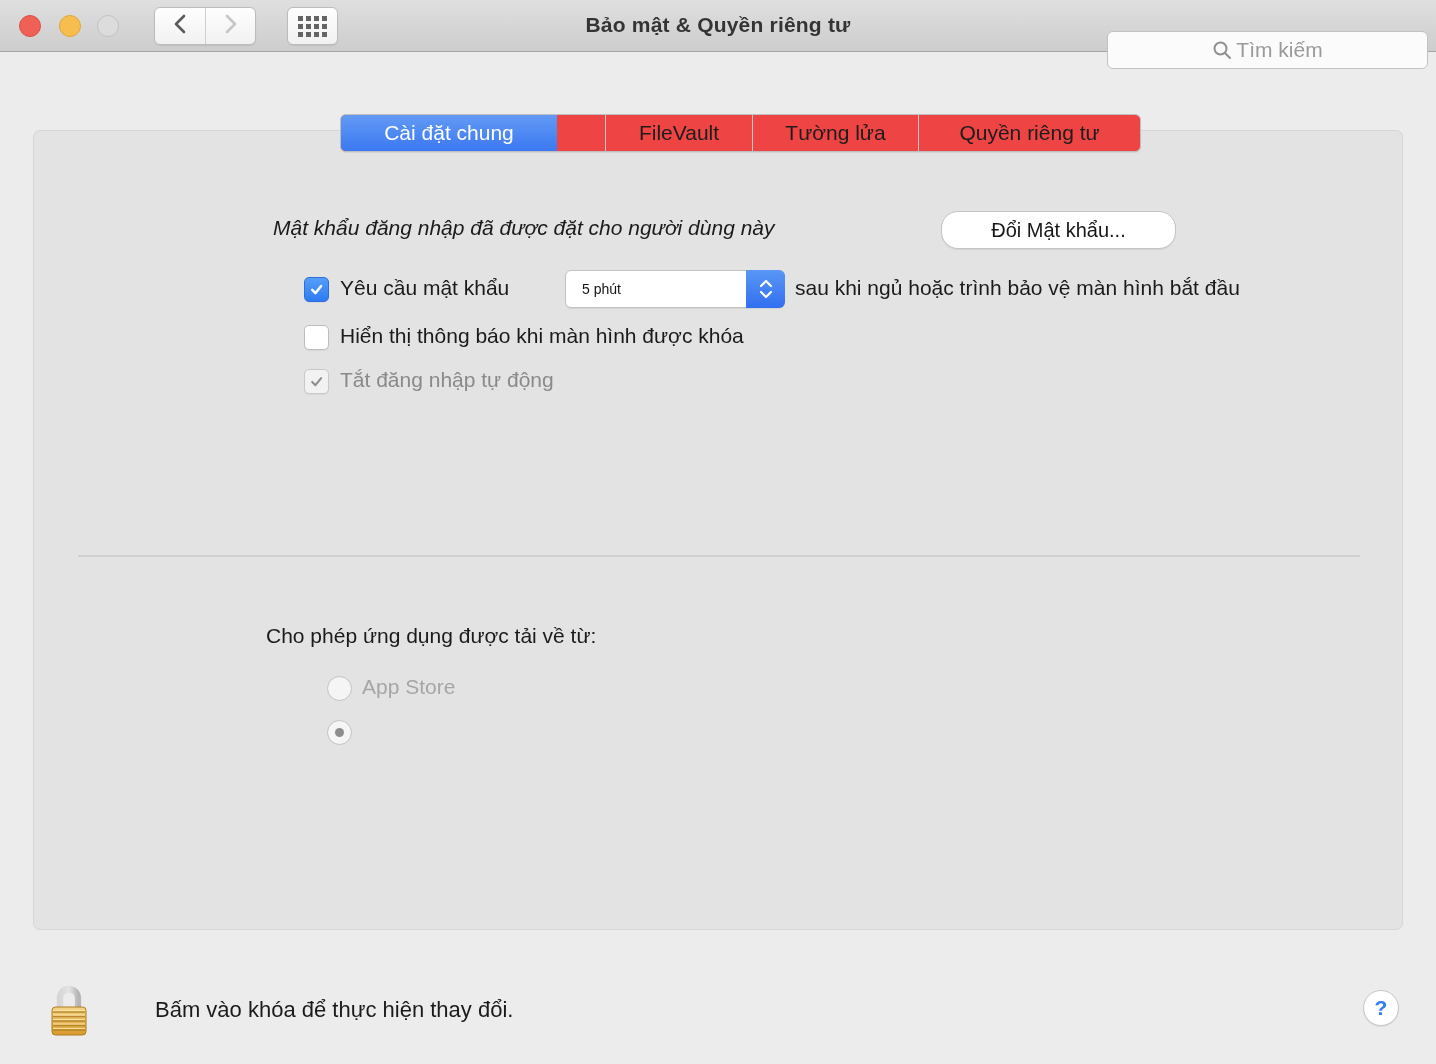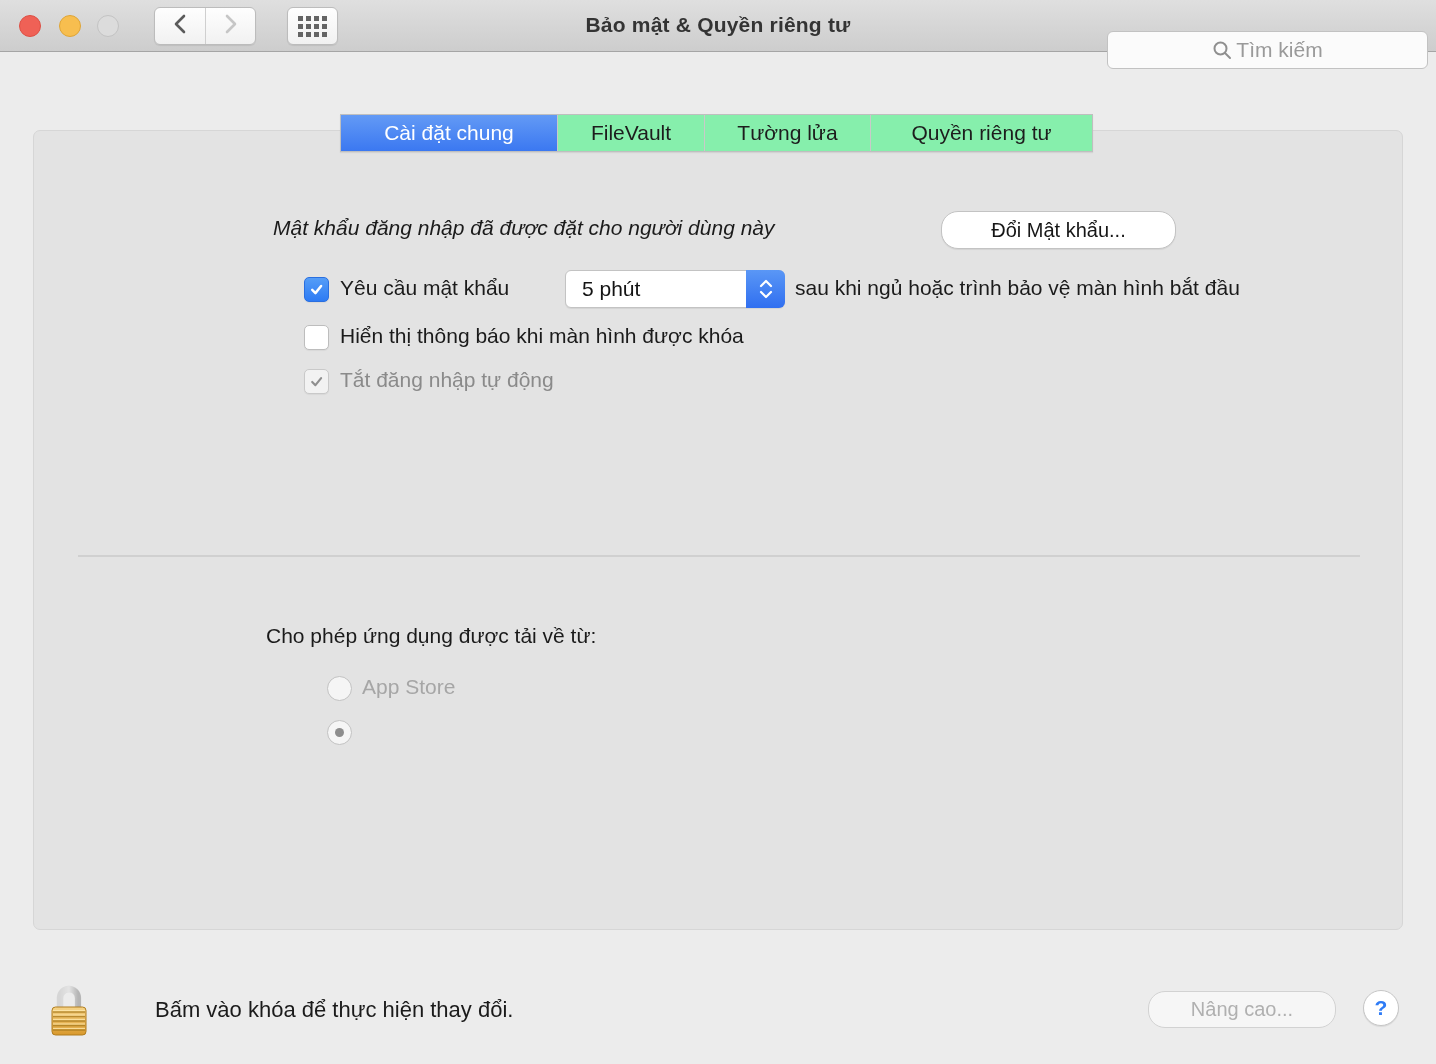--- a/index.html
+++ b/index.html
@@ -52,33 +52,33 @@
 
   
   .panel {
     position:absolute; left:33px; top:130px; width:1370px; height:800px;
     background:#e3e3e3; border:1px solid #d6d6d6; border-radius:7px;
   }
 
   
   .tabs {
     position:absolute; left:340px; top:114px; height:38px; display:flex;
-    border:1px solid #bfbfbf; border-radius:0; overflow:hidden; background:#86efac;
+    border:1px solid #bfbfbf; border-radius:6px; overflow:hidden; background:#ef4444;
     box-shadow:0 1px 1px rgba(0,0,0,.07);
   }
   .tab {
     height:100%; display:flex; align-items:center; justify-content:center;
     font-size:21px; color:#1d1d1d; cursor:default;
   }
   .tab + .tab { border-left:1px solid #c9c9c9; }
   .tab.selected {
     background:linear-gradient(180deg,#639af5,#3b78f1);
     color:#ffffff; border-left:none;
   }
-  .tab.t1 { width:216px; } .tab.t2 { width:147px; } .tab.t3 { width:166px; } .tab.t4 { width:222px; }
+  .tab.t1 { width:216px; } .tab.t2 { width:147px;margin-left:48px; } .tab.t3 { width:166px; } .tab.t4 { width:222px; }
 
   
   .lbl { position:absolute; font-size:21px; color:#1b1b1b; white-space:nowrap; }
   .lbl.dim { color:#8a8a8a; }
   .lbl.dim2 { color:#a6a6a6; }
 
   .btn {
     position:absolute; height:38px; background:#ffffff; border:1px solid #c3c3c3;
     border-radius:17px; font-size:20px; color:#161616; text-align:center;
     display:flex; align-items:center; justify-content:center;
@@ -94,21 +94,21 @@
     box-shadow:0 1px 1px rgba(0,0,0,.05);
   }
   .checkbox.checked { background:linear-gradient(180deg,#559df7,#2d7bf4); border-color:#2a6fe0; }
   .checkbox.disabled { background:#f2f2f2; border-color:#c9c9c9; }
 
   .dropdown {
     position:absolute; left:565px; top:270px; width:220px; height:38px;
     background:#ffffff; border:1px solid #c3c3c3; border-radius:6px;
     display:flex; align-items:center; box-shadow:0 1px 1px rgba(0,0,0,.07);
   }
-  .dropdown .value { flex:1; font-size:21px; color:#141414; padding-left:16px; }
+  .dropdown .value { flex:1; font-size:14px; color:#141414; padding-left:16px; }
   .dropdown .stepper {
     width:39px; height:38px; margin:-1px -1px -1px 0;
     background:linear-gradient(180deg,#5a97f6,#306ff0);
     border-radius:0 6px 6px 0;
     display:flex; flex-direction:column; align-items:center; justify-content:center; gap:2px;
   }
 
   .divider { position:absolute; left:78px; top:555px; width:1282px; height:2px; background:#d0d0d0; }
 
   .radio {
@@ -269,18 +269,17 @@
         <line x1="6" y1="29.5" x2="38" y2="29.5"></line>
           <line x1="6" y1="34" x2="38" y2="34"></line>
         <line x1="6" y1="38.5" x2="38" y2="38.5"></line>
           <line x1="6" y1="43" x2="38" y2="43"></line>
         <line x1="6" y1="47.5" x2="38" y2="47.5"></line>
       </g>
     </svg>
   </div>
   <div class="lbl" style="left:114px; top:997px; font-size:22px;margin-left:41px;">Bấm vào khóa để thực hiện thay đổi.</div>
 
-  <button class="btn disabled" style="left:1148px; top:991px; width:188px; height:37px;">Nâng cao...</button>
   <div class="helpbtn">
     <span>?</span>
   </div>
 
 </div>
 
 </body></html>

